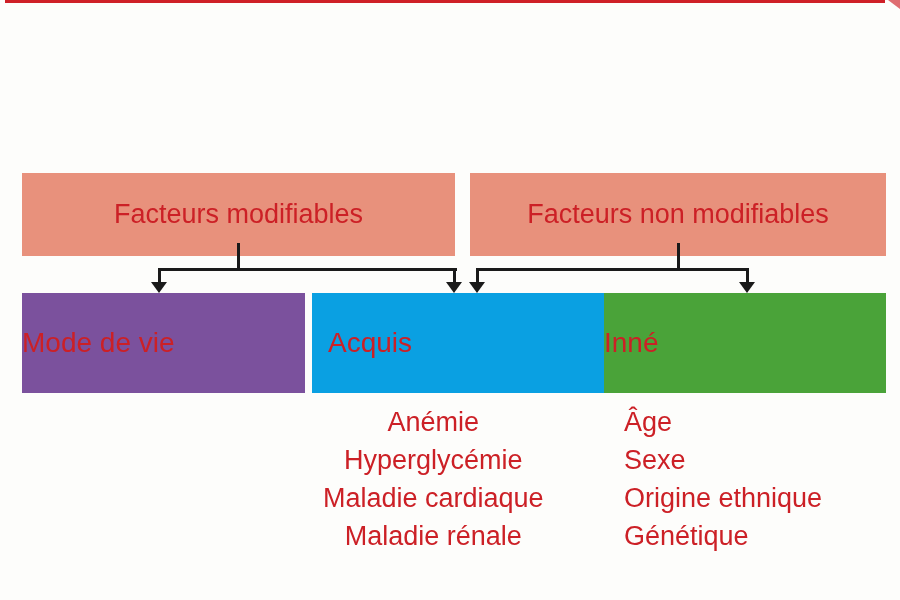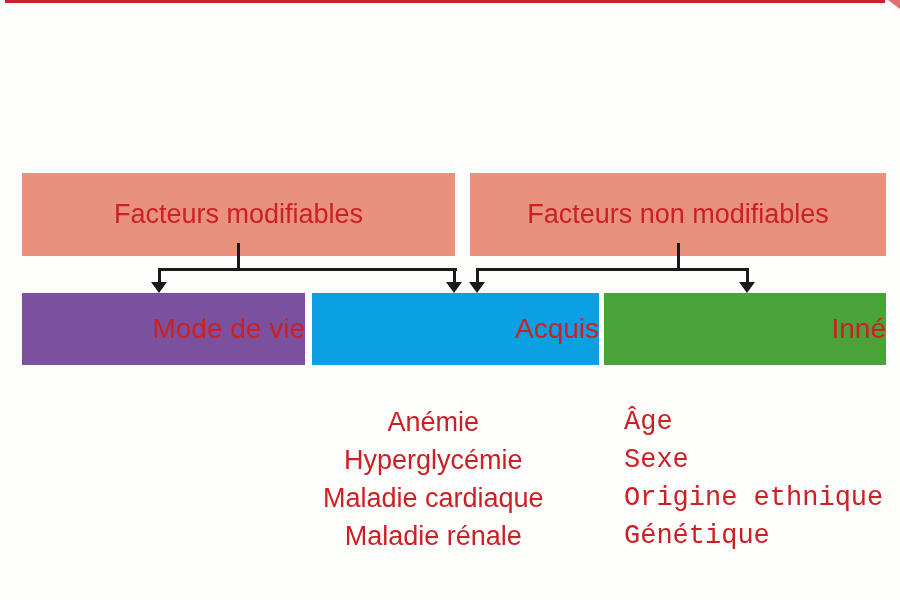--- a/index.html
+++ b/index.html
@@ -74,44 +74,44 @@
     position: absolute;
     top: 282px;
     width: 0; height: 0;
     border-left: 8px solid transparent;
     border-right: 8px solid transparent;
     border-top: 11px solid #1a1a1a;
   }
   .category-box {
     position: absolute;
     top: 293px;
-    height: 72px;
+    height: 100px;
     display: flex;
     align-items: center;
-    justify-content: flex-end;
+    justify-content: flex-start;
   }
   .category-box span {
     color: #cc2026;
     font-size: 28px;
   }
   .cat-lifestyle { left: 22px;  width: 283px; background: #7b519d; }
-  .cat-acquired  { left: 312px; width: 287px; background: #0aa0e2; }
+  .cat-acquired  { left: 312px; width: 287px; background: #0aa0e2; padding-left: 16px; }
   .cat-innate    { left: 604px; width: 282px; background: #4aa339; }
 
   .item-list {
     position: absolute;
     top: 403px;
     color: #cc2026;
     font-size: 27px;
     line-height: 38px;
     white-space: nowrap;
   }
   .list-1 { left: 35px;  }
   .list-2 { left: 323px; text-align: center; }
-  .list-3 { left: 624px; font-family: Liberation Mono, monospace; }
+  .list-3 { left: 624px; }
   .item-list div { height: 38px; }
 </style>
 </head>
 <body>
 
 <div class="canvas">
 
   <div class="top-strip"></div>
   <div class="corner-speck"></div>
 

